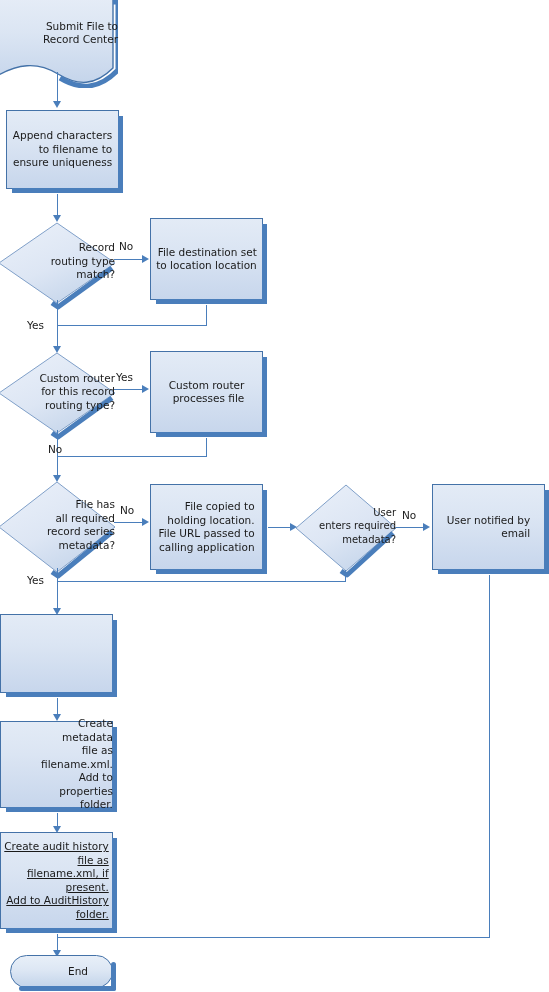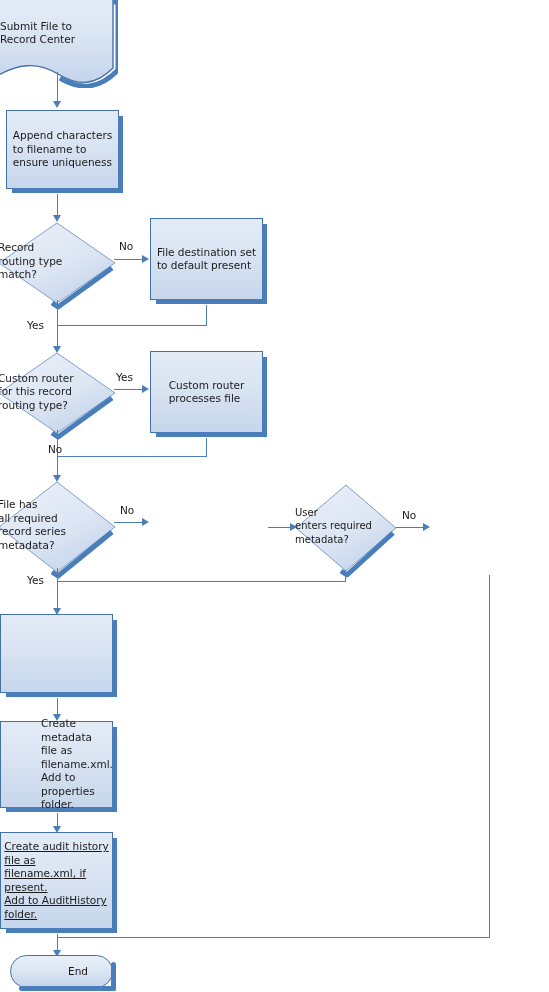--- a/index.html
+++ b/index.html
@@ -18,21 +18,21 @@
     background: #ffffff;
     overflow: hidden;
   }
   
   .node {
     position: absolute;
     box-sizing: border-box;
     display: flex;
     align-items: center;
     justify-content: center;
-    text-align: left;
+    text-align: right;
     color: #1a1a1a;
     font-size: 10.5px;
     line-height: 13.5px;
     font-family: "DejaVu Sans", sans-serif;
     white-space: pre-line;
   }
   
   .box {
     border: 1px solid #4472a8;
     background: linear-gradient(to bottom, #e3ebf6 0%, #dbe5f3 38%, #c7d6ec 100%);
@@ -207,21 +207,21 @@
   </div>
 
   <div class="conn h" style="left:114px; top:259px; width:29px;"></div>
   <div class="arrow right" style="left:142px; top:255px;"></div>
   <span class="edge-label" style="left:119px; top:240px;">No</span>
 
   <div class="node box" style="left:150px; top:218px; width:113px; height:82px;">
     <span class="shadow-r"></span>
     <span class="shadow-b"></span>
     <span class="txt">File destination set
-to default present</span>
+to location location</span>
   </div>
 
   <div class="conn v" style="left:206px; top:305px; height:20px;"></div>
   <div class="conn h" style="left:57px; top:325px; width:150px;"></div>
 
   <div class="conn v" style="left:57px; top:300px; height:47px;"></div>
   <div class="arrow down" style="left:53px; top:346px;"></div>
   <span class="edge-label" style="left:27px; top:319px;">Yes</span>
 
   <div class="node diamond" style="left:-4px; top:352px; width:121px; height:82px;">
@@ -274,20 +274,28 @@
     <span class="txt" style="margin-top:-4px;">File has
 all required
 record series
 metadata?</span>
   </div>
 
   <div class="conn h" style="left:114px; top:522px; width:29px;"></div>
   <div class="arrow right" style="left:142px; top:518px;"></div>
   <span class="edge-label" style="left:120px; top:504px;">No</span>
 
+  <div class="node box" style="left:150px; top:484px; width:113px; height:86px;">
+    <span class="shadow-r"></span>
+    <span class="shadow-b"></span>
+    <span class="txt">File copied to
+holding location.
+File URL passed to
+calling application</span>
+  </div>
 
   <div class="conn h" style="left:268px; top:527px; width:23px;"></div>
   <div class="arrow right" style="left:290px; top:523px;"></div>
 
   <div class="node diamond" style="left:293px; top:484px; width:105px; height:88px;">
     <svg width="105" height="96" viewBox="0 0 105 96">
       <defs>
         <linearGradient id="gradD4" x1="0.1" y1="0" x2="0.75" y2="1">
           <stop offset="0%" stop-color="#eaf0f9"></stop>
           <stop offset="55%" stop-color="#dde6f4"></stop>
@@ -299,20 +307,26 @@
     </svg>
     <span class="txt" style="margin-top:-4px; font-size:10px;">User
 enters required
 metadata?</span>
   </div>
 
   <div class="conn h" style="left:396px; top:527px; width:28px;"></div>
   <div class="arrow right" style="left:423px; top:523px;"></div>
   <span class="edge-label" style="left:402px; top:509px;">No</span>
 
+  <div class="node box" style="left:432px; top:484px; width:113px; height:86px;">
+    <span class="shadow-r"></span>
+    <span class="shadow-b"></span>
+    <span class="txt">User notified by
+email</span>
+  </div>
 
   <div class="conn v" style="left:489px; top:575px; height:362px;"></div>
   <div class="conn h" style="left:57px; top:937px; width:433px;"></div>
 
   <div class="conn v" style="left:345px; top:570px; height:11px;"></div>
   <div class="conn h" style="left:57px; top:581px; width:289px;"></div>
 
   <div class="conn v" style="left:57px; top:568px; height:41px;"></div>
   <div class="arrow down" style="left:53px; top:608px;"></div>
   <span class="edge-label" style="left:27px; top:574px;">Yes</span>

